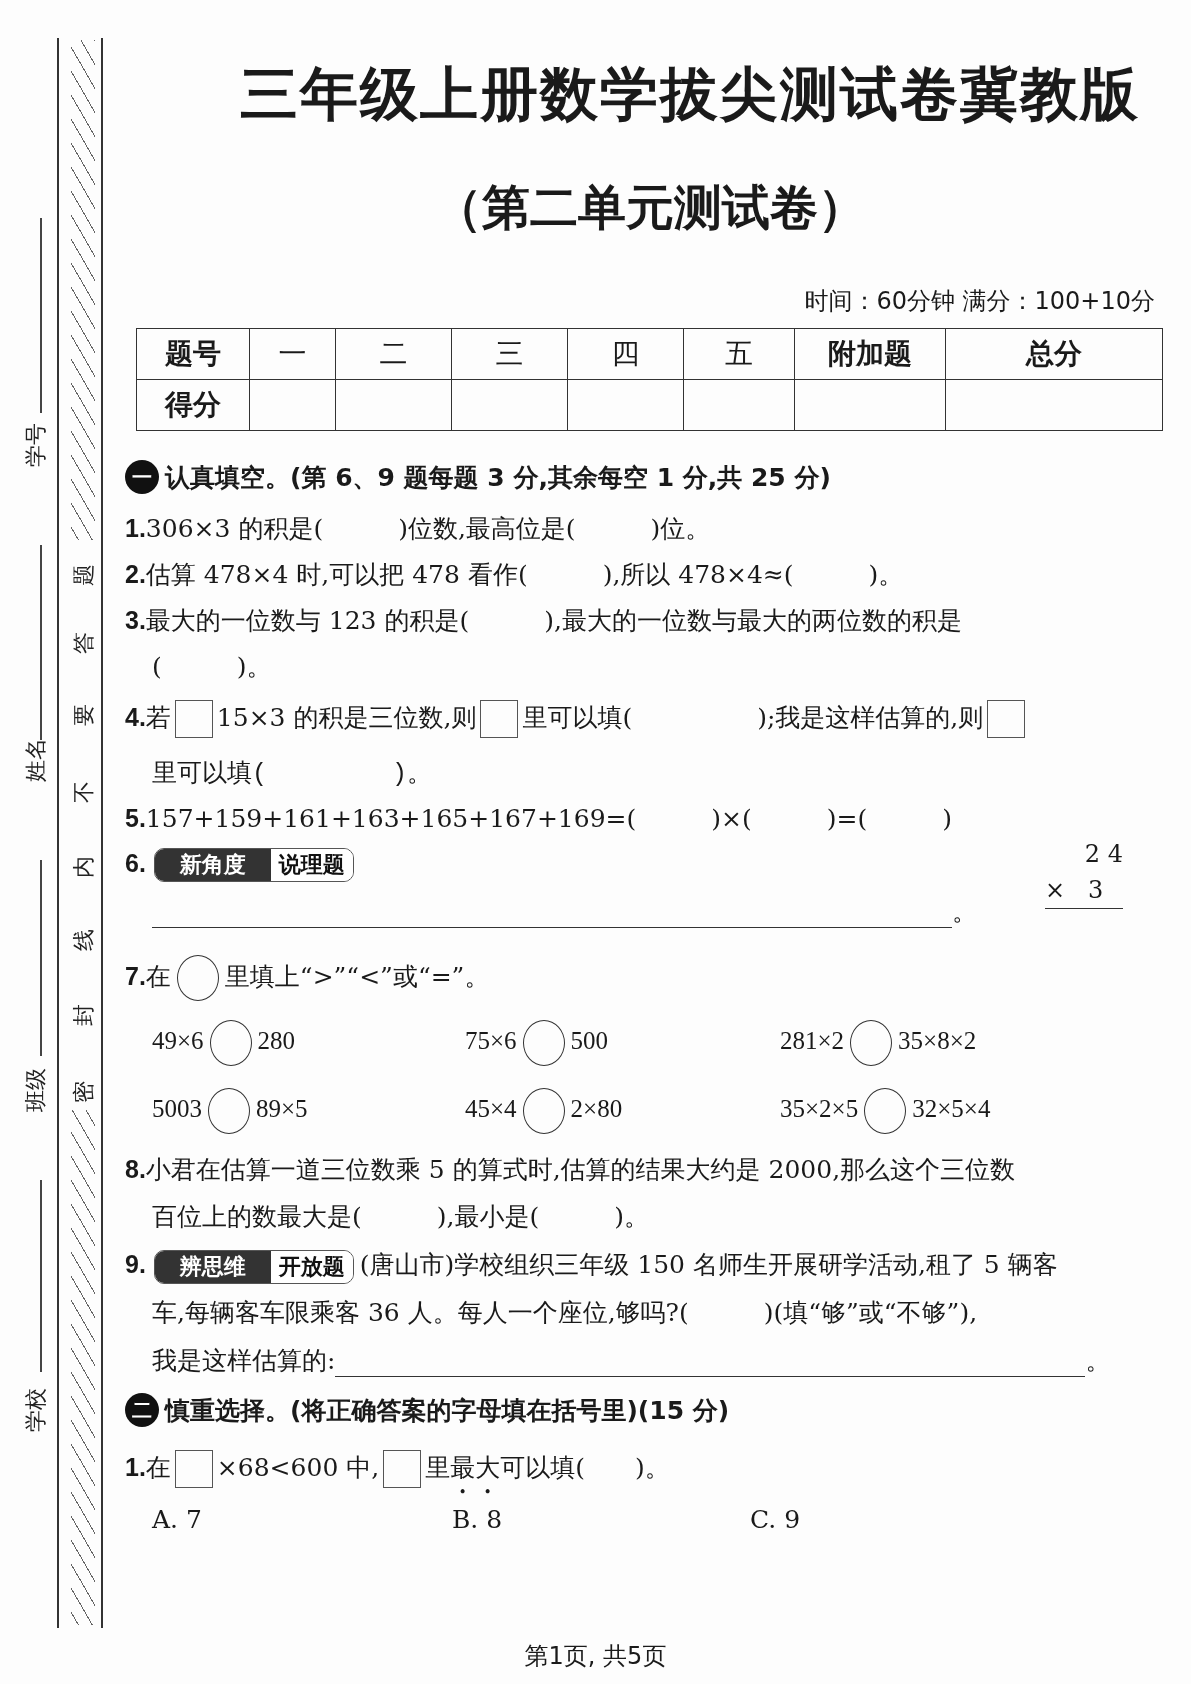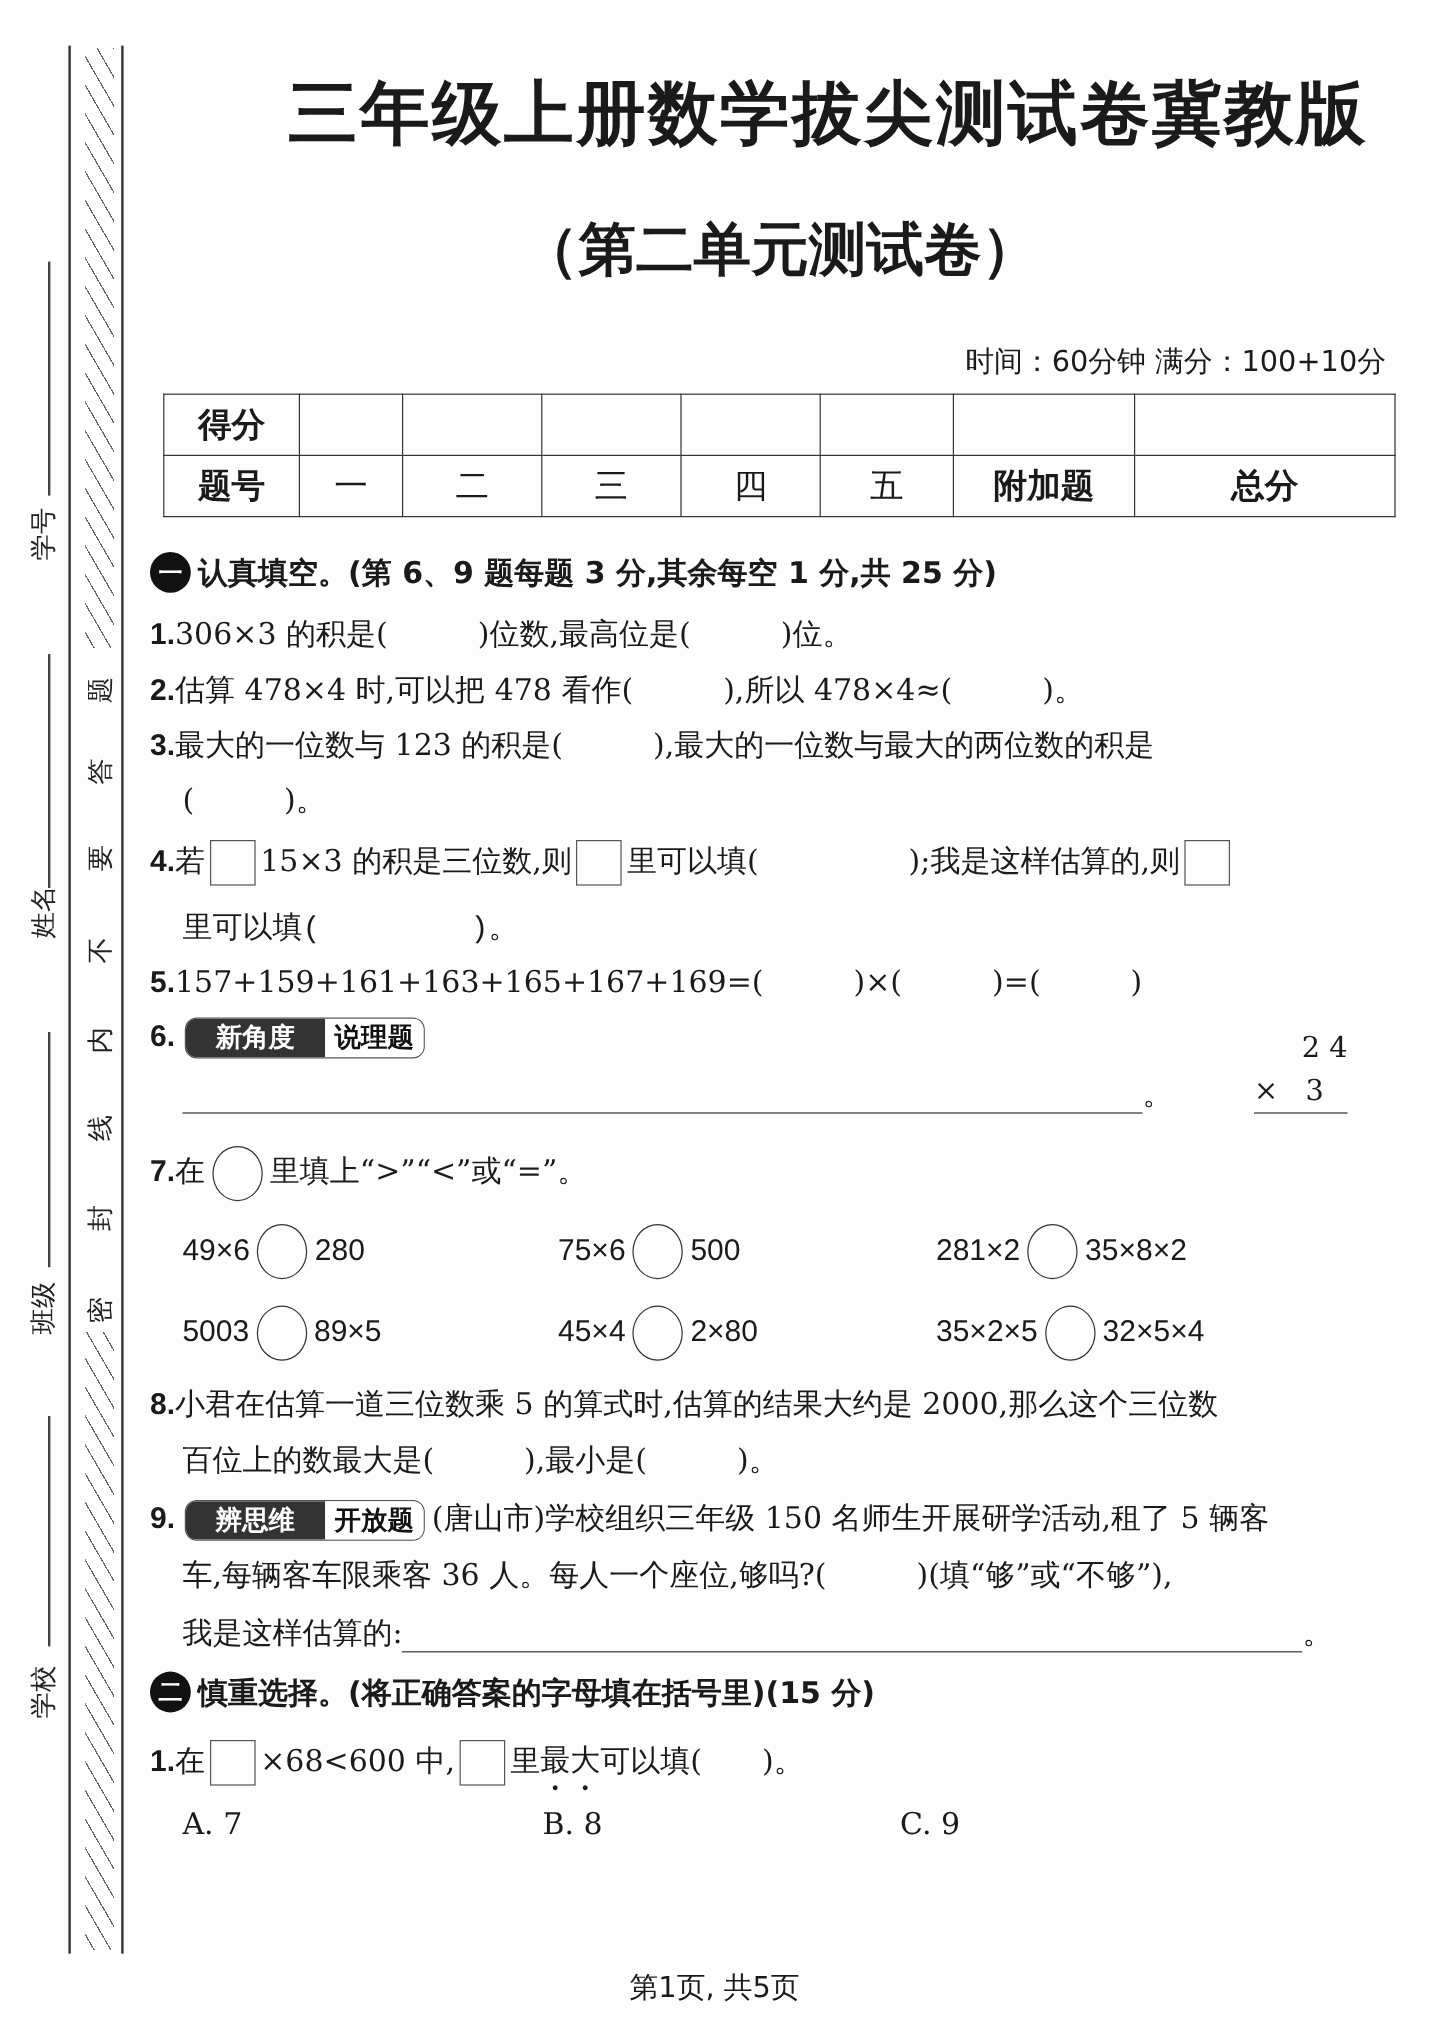--- a/index.html
+++ b/index.html
@@ -30,22 +30,22 @@
 
   .q { position:absolute; left:125px; font-size:25px; white-space:nowrap; font-family:"DejaVu Serif","Liberation Serif",serif; }
   .q .n { font-family:"Liberation Sans",sans-serif; font-weight:bold; }
   .cont { left:152px; }
   .sq { display:inline-block; width:36px; height:36px; border:1.5px solid #555; vertical-align:middle; margin:0 4px; }
   .circ { display:inline-block; width:40px; height:44px; border:1.5px solid #333; border-radius:50%; vertical-align:middle; margin:0 6px; }
   .tag { display:inline-flex; border:1.5px solid #555; border-radius:10px; overflow:hidden; vertical-align:middle; font-family:"Liberation Sans",sans-serif; font-weight:bold; font-size:22px; margin-right:6px; }
   .tag .dark { background:#333; color:#fff; padding:1px 25px; }
   .tag .light { background:#fff; color:#111; padding:1px 8px; }
   .uline { display:inline-block; border-bottom:1.5px solid #333; height:26px; vertical-align:bottom; }
-  .vert { position:absolute; left:1045px; top:840px; font-size:24px; font-family:"DejaVu Serif",serif;margin-top:19px; }
-  .cmp { position:absolute; font-size:25px; font-family:Liberation Sans, sans-serif; white-space:nowrap; }
+  .vert { position:absolute; left:1045px; top:840px; font-size:24px; font-family:"DejaVu Serif",serif; }
+  .cmp { position:absolute; font-size:25px; font-family:Liberation Serif, serif; white-space:nowrap; }
   .dot { position:relative; }
   .dot::after { content:"•"; position:absolute; left:50%; bottom:-18px; transform:translateX(-50%); font-size:14px; }
   .footer { position:absolute; left:0; width:1191px; top:1640px; text-align:center; font-size:24px; }
 </style>
 </head>
 <body>
 
 <div class="bind-line-a"></div>
 <div class="bind-line-b"></div>
 <div class="hatch" style="top:40px;height:500px;"></div>
@@ -69,38 +69,38 @@
 <div class="field-line" style="top:1180px;height:192px;"></div>
 <div class="field-label" style="top:1395px;">学校</div>
 
 <div class="title">三年级上册数学拔尖测试卷冀教版</div>
 <div class="subtitle">（第二单元测试卷）</div>
 <div class="meta">时间：60分钟  满分：100+10分</div>
 
 <table class="score">
   <tbody>
       <tr>
+    <td style="width:112px;font-weight:bold;">题号</td>
+    <td style="width:85px;">一</td>
+    <td style="width:115px;">二</td>
+    <td style="width:115px;">三</td>
+    <td style="width:115px;">四</td>
+    <td style="width:110px;">五</td>
+    <td style="width:150px;font-weight:bold;">附加题</td>
+    <td style="font-weight:bold;">总分</td>
+  </tr>
+  <tr>
     <td style="font-weight:bold;">得分</td>
     <td></td>
     <td></td>
     <td></td>
     <td></td>
     <td></td>
     <td></td>
     <td></td>
-  </tr>
-  <tr>
-    <td style="width:112px;font-weight:bold;">题号</td>
-    <td style="width:85px;">一</td>
-    <td style="width:115px;">二</td>
-    <td style="width:115px;">三</td>
-    <td style="width:115px;">四</td>
-    <td style="width:110px;">五</td>
-    <td style="width:150px;font-weight:bold;">附加题</td>
-    <td style="font-weight:bold;">总分</td>
   </tr>
 </tbody>
   </table>
 
 <div class="sec-head" style="top:460px;">
   <span class="sec-num">一</span>
   <span>认真填空。(第 6、9 题每题 3 分,其余每空 1 分,共 25 分)</span>
 </div>
 
 <div class="q" style="top:512px;">

